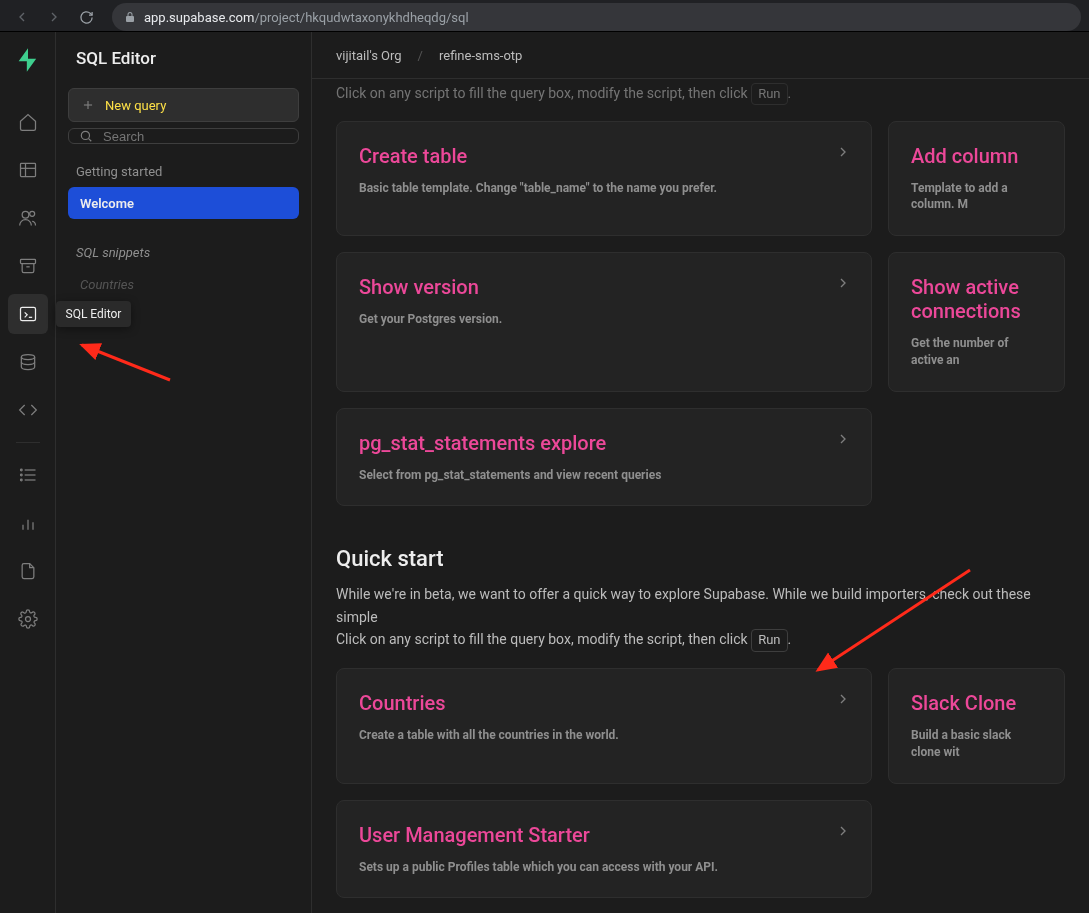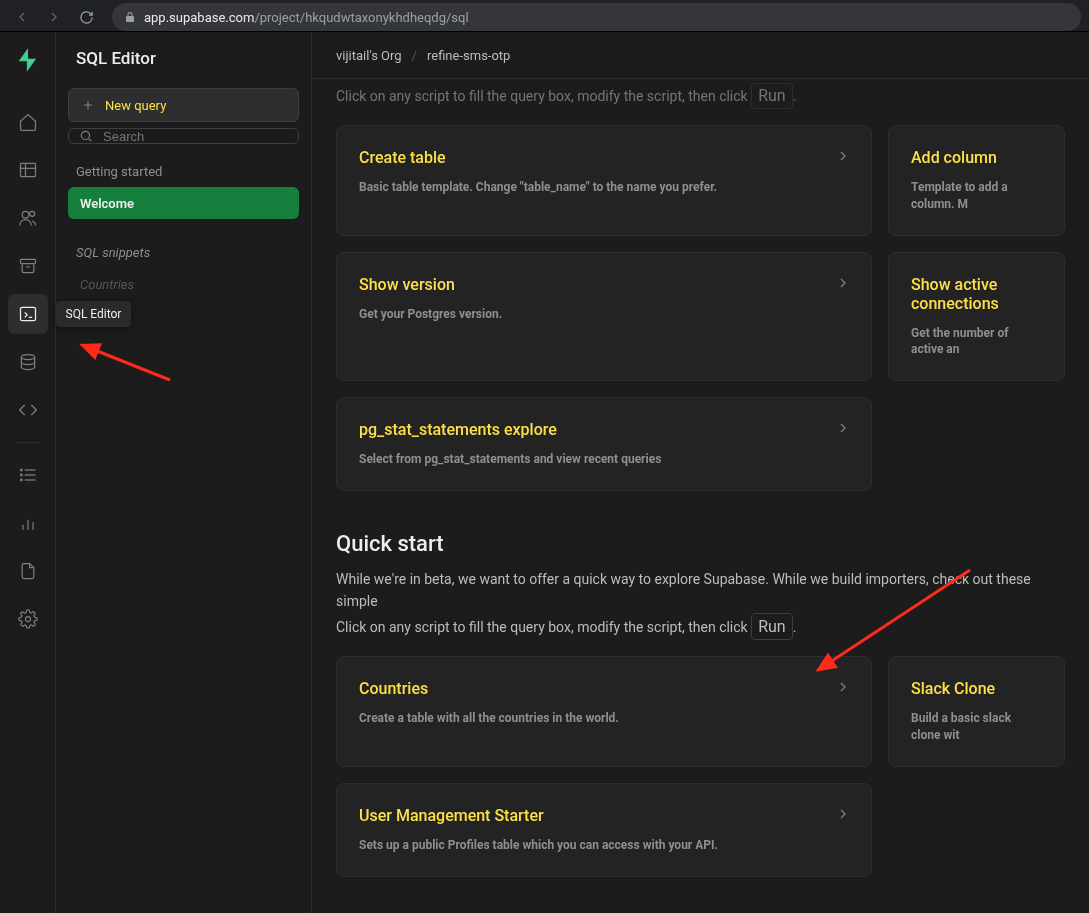--- a/index.html
+++ b/index.html
@@ -149,38 +149,38 @@
   height: 32px;
   border-radius: 6px;
   display: flex;
   align-items: center;
   padding: 0 12px;
   font-size: 13px;
   color: #bcbcbc;
   margin-bottom: 2px;
 }
 .snip-item.active {
-  background: #15803d;
+  background: #1d4ed8;
   color: #ededed;
   font-weight: 600;
 }
 .sql-snippets-section { margin-top: 24px; font-style: italic; }
 .main {
   flex: 1;
   background: #1c1c1c;
   display: flex;
   flex-direction: column;
 }
 .breadcrumb {
   height: 47px;
   border-bottom: 1px solid #2e2e2e;
   display: flex;
   align-items: center;
   padding: 0 24px;
-  gap: 10px;
+  gap: 16px;
   font-size: 13px;
   color: #8f8f8f;
 }
 .breadcrumb .crumb { color: #bcbcbc; }
 .breadcrumb .sep { color: #555; }
 .content {
   flex: 1;
   overflow-y: auto;
   padding: 0 24px 24px;
 }
@@ -188,42 +188,42 @@
   font-size: 14px;
   color: #bcbcbc;
   padding: 4px 0 0;
   line-height: 1.5;
 }
 .run-chip {
   display: inline-block;
   border: 1px solid #3e3e3e;
   padding: 0 6px;
   border-radius: 4px;
-  font-size: 16px;
+  font-size: 13px;
   color: #bcbcbc;
 }
 .card-row {
   display: flex;
   gap: 16px;
   margin-top: 16px;
 }
 .card {
   background: #232323;
   border: 1px solid #2e2e2e;
   border-radius: 8px;
   padding: 22px;
   position: relative;
   flex: 0 0 536px;
 }
 .card.narrow { flex: 0 0 536px; }
 .card.cutoff { flex: 1; min-width: 0; overflow: hidden; }
 .card-title {
-  font-size: 16px;
+  font-size: 20px;
   font-weight: 500;
-  color: #fde047;
+  color: #ec4899;
   margin-bottom: 12px;
 }
 .card-desc {
   font-size: 12px;
   color: #8f8f8f;
   line-height: 1.4;
   font-weight: bold;
 }
 .card-chevron {
   position: absolute;

